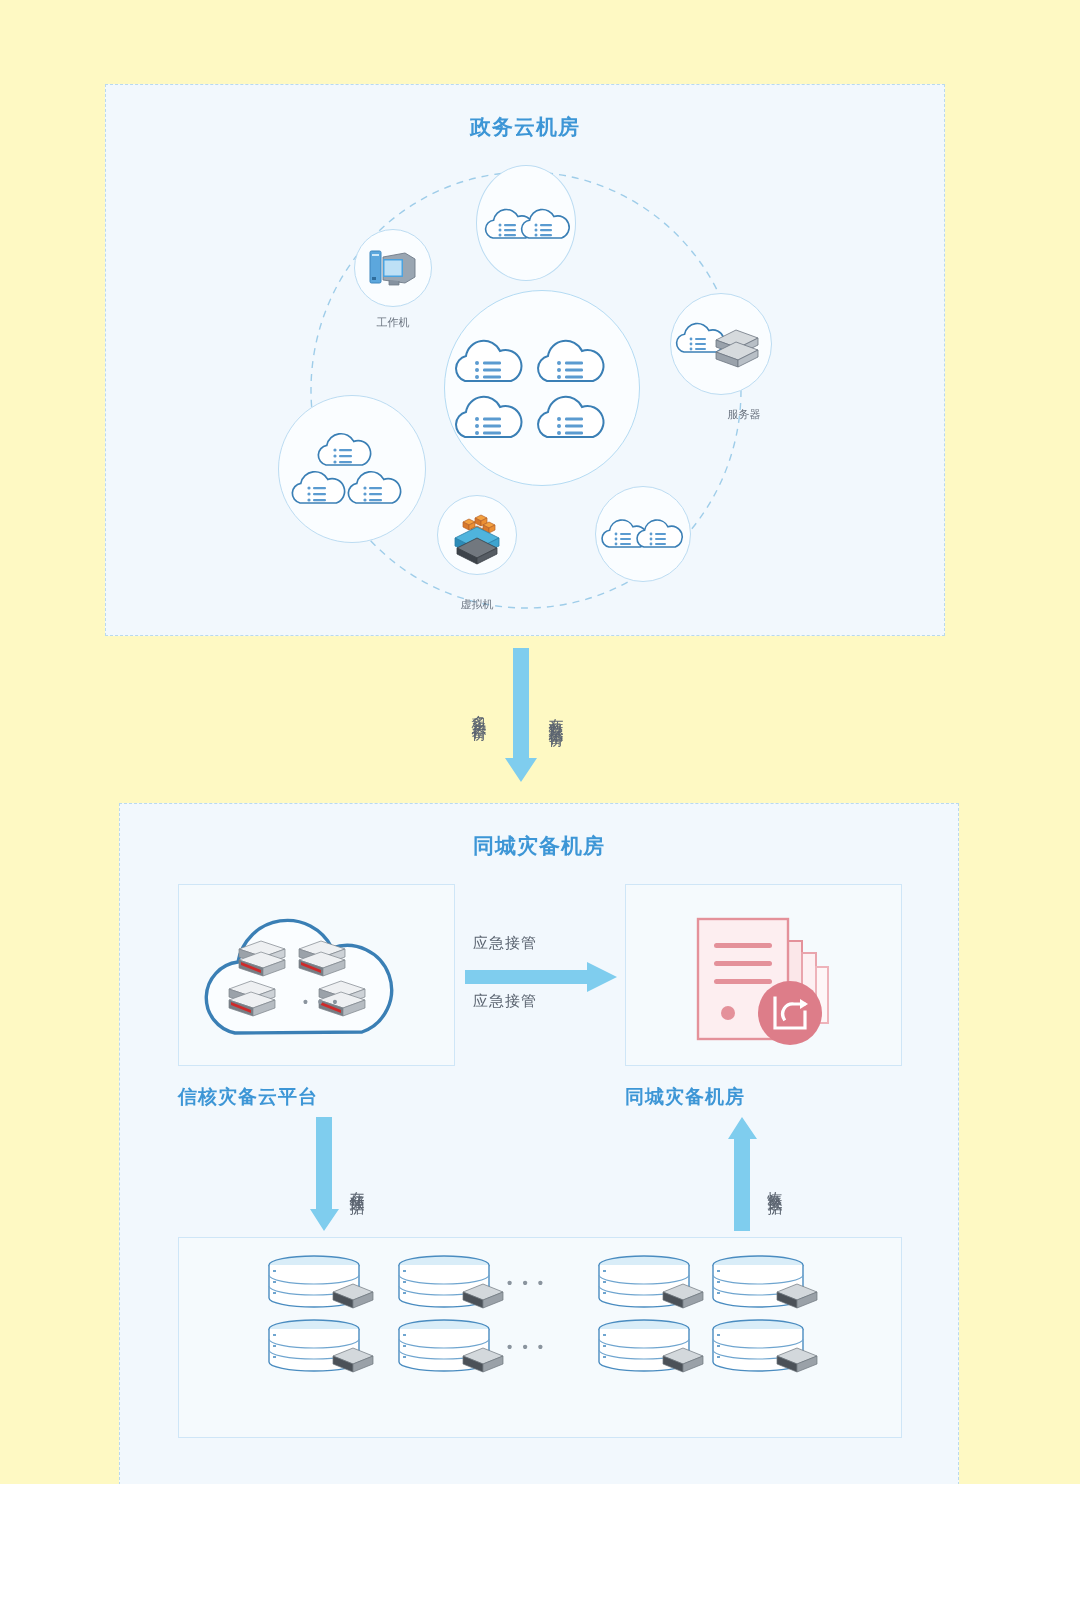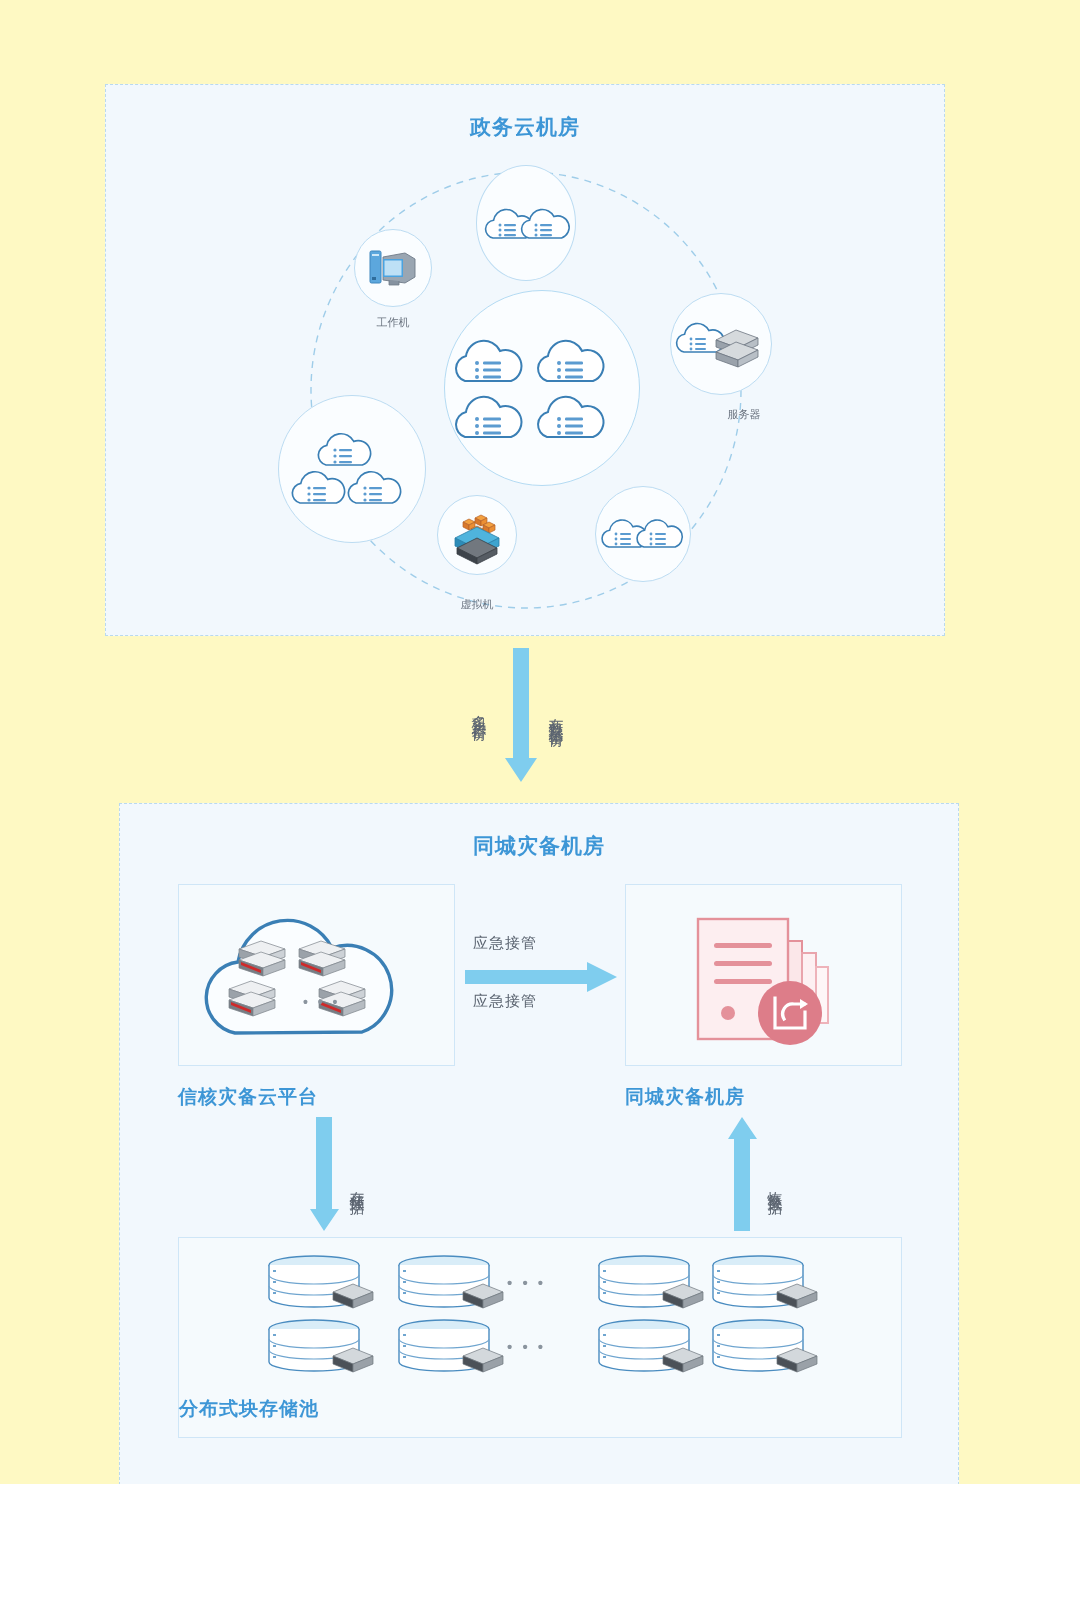--- a/index.html
+++ b/index.html
@@ -526,18 +526,17 @@
             <g stroke="#6d757d" stroke-width="0.7">
               <path d="M64 36 L84 28 L104 36 L84 44 Z" fill="#d3d8dc"></path>
               <path d="M64 36 L64 44 L84 52 L84 44 Z" fill="#4b5158"></path>
               <path d="M84 44 L84 52 L104 44 L104 36 Z" fill="#9aa1a8"></path>
             </g>
           </g>
         </g>
       </svg>
       <div class="dots" style="left:328px; top:101px; font-size:15px;">• • •</div>
 
-      <div class="panel-label" style="left:0; top:158px; width:724px;">分布式块存储池</div>
     </div>
 
   </div>
 
 </div>
 
 </body></html>

